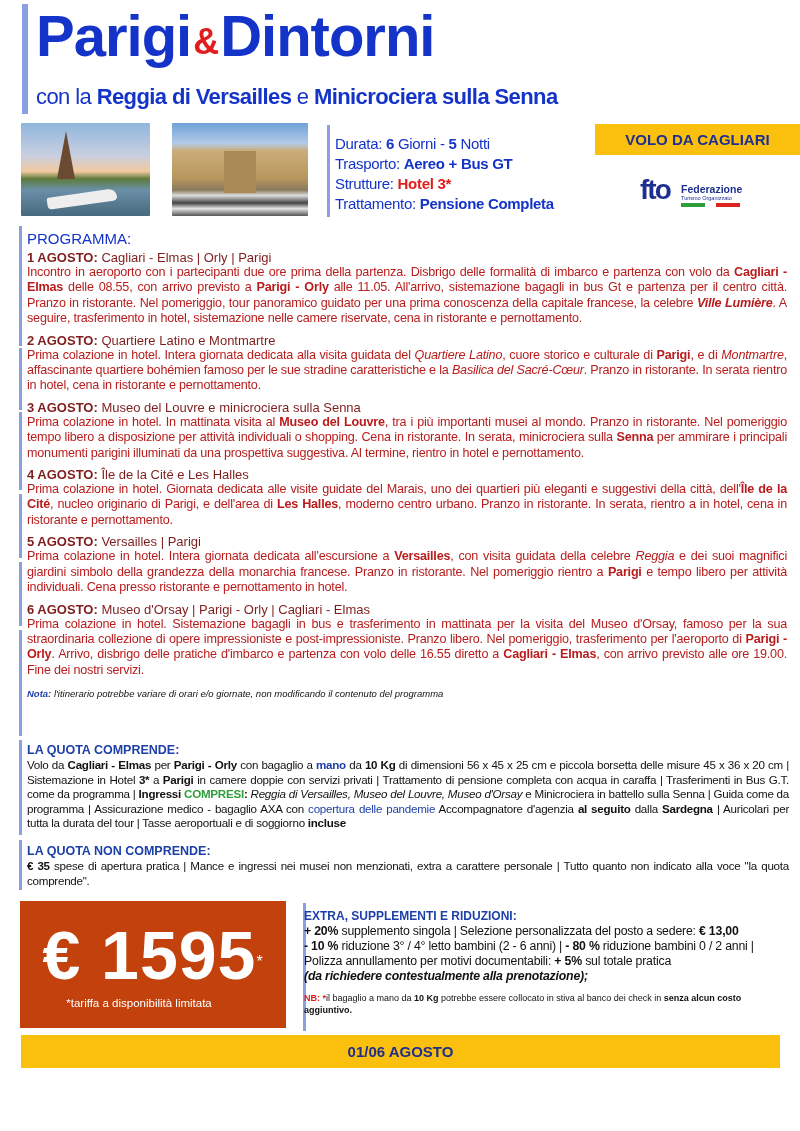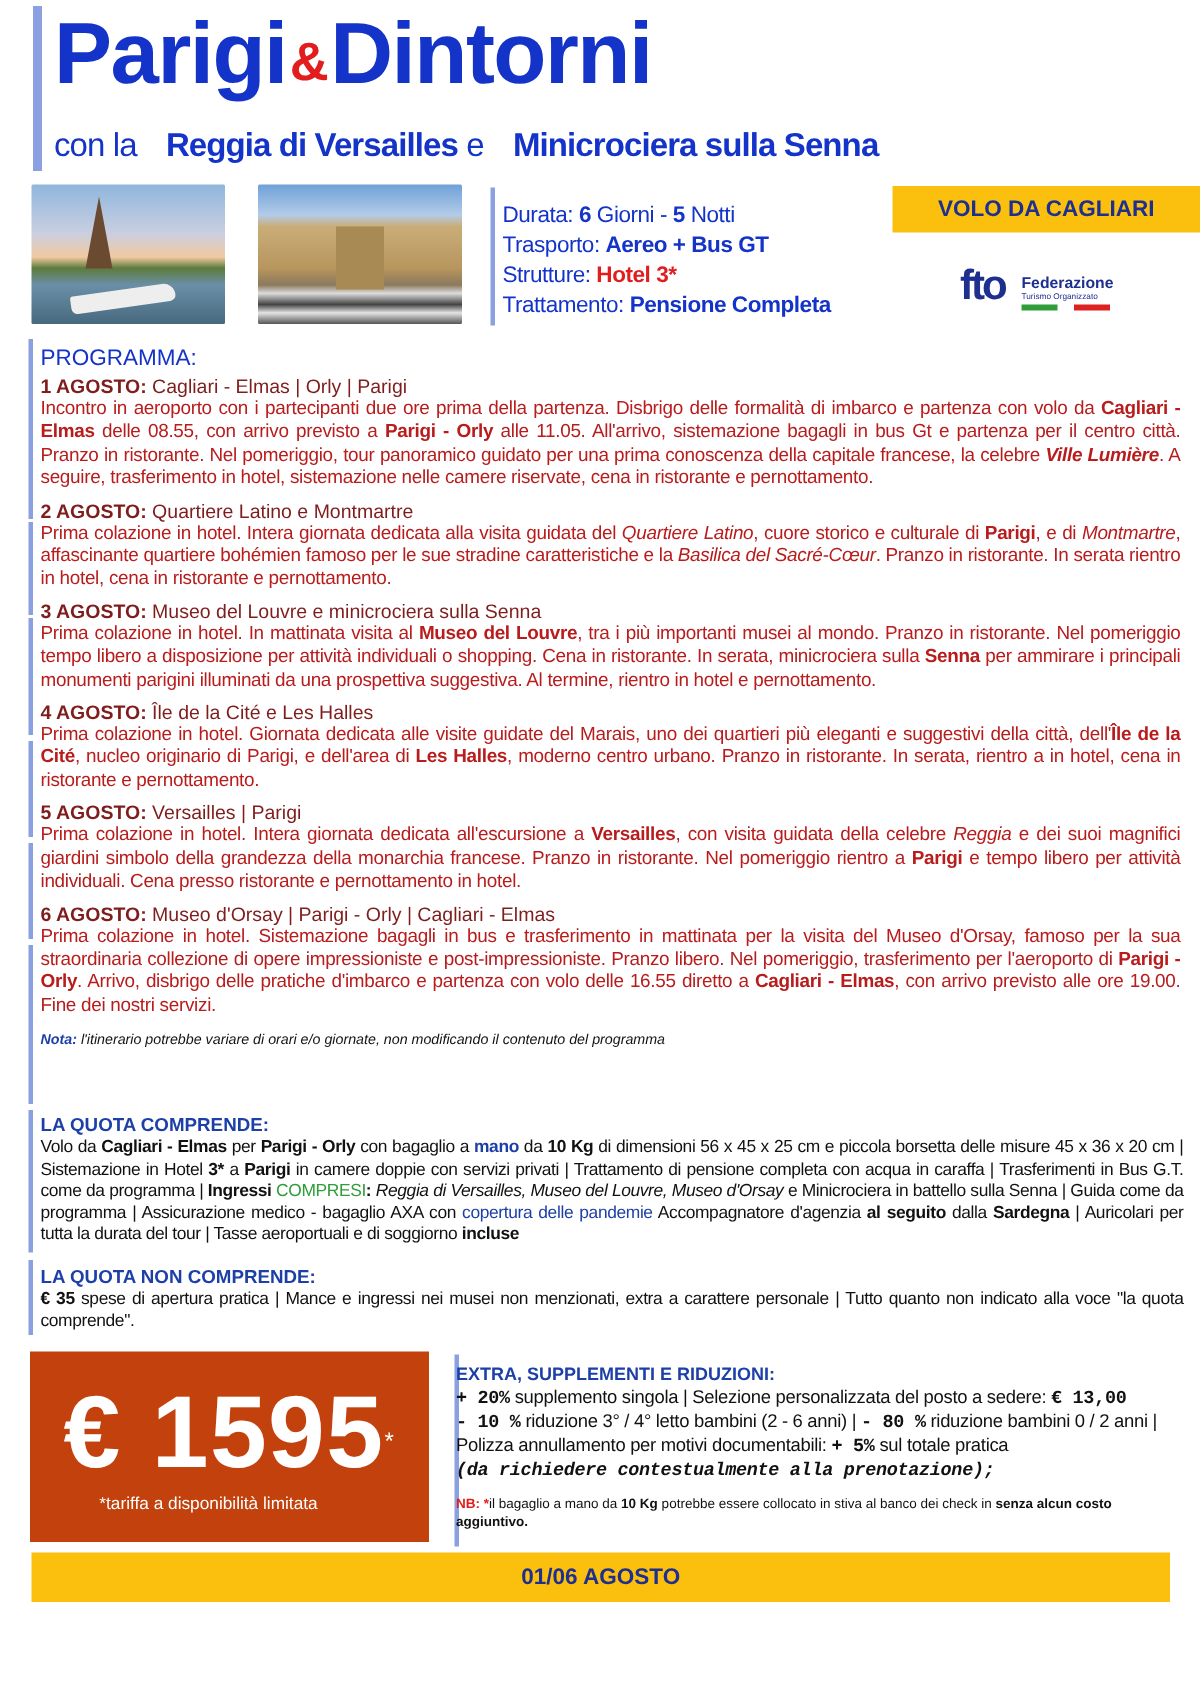--- a/index.html
+++ b/index.html
@@ -5,21 +5,21 @@
   html, body { margin: 0; padding: 0; background: #ffffff; }
   body { width: 800px; height: 1131px; position: relative; overflow: hidden;
          font-family: "Liberation Sans", "DejaVu Sans", sans-serif; color: #111; }
   .abs { position: absolute; }
 
   
   .title-bar { left: 22px; top: 4px; width: 6px; height: 110px; background: #8aa0e0; }
   .title { left: 36px; top: -2px; font-size: 58px; font-weight: bold; color: #1433c8; letter-spacing: -1px; white-space: nowrap; line-height: 76px; }
   .title .amp { color: #e11d1d; font-size: 36px; vertical-align: 2px; margin: 0 2px; }
   .subtitle { left: 36px; top: 84px; font-size: 22px; color: #1433c8; white-space: nowrap; letter-spacing: -0.6px; }
-  .subtitle b { font-weight: bold; margin-left: 14px; }
+  .subtitle b { font-weight: bold; }
 
   
   .photo { top: 123px; height: 93px; border-radius: 1px; overflow: hidden; }
   .photo-1 { left: 21px; width: 129px;
     background: linear-gradient(180deg, #8fb6dd 0%, #c9cfe0 35%, #f2c9a1 52%, #5e7b3c 60%, #6a8fa6 72%, #47697f 100%); }
   .photo-2 { left: 172px; width: 136px;
     background: linear-gradient(180deg, #6ea1d8 0%, #b4cbe8 22%, #c9ad78 30%, #b8965e 60%, #8a7a5c 72%, #dcdcdc 78%, #444 86%, #e4e4e4 92%, #555 100%); }
   .eiffel { position: absolute; left: 36px; top: 8px; width: 0; height: 0;
     border-left: 9px solid transparent; border-right: 9px solid transparent; border-bottom: 48px solid #6a4a30; }
   .boat { position: absolute; left: 26px; top: 70px; width: 70px; height: 12px; background: #eee; border-radius: 2px 8px 4px 4px; transform: rotate(-8deg); }
@@ -49,37 +49,37 @@
   .prog-title { font-size: 15px; font-weight: normal; color: #1433c8; line-height: 22px; }
   .day { margin-bottom: 6px; }
   .day-head { font-size: 13px; color: #7f1d1d; line-height: 15px; white-space: nowrap; }
   .day-head b { font-weight: bold; }
   .day-body { font-size: 12.6px; line-height: 15.4px; text-align: justify; color: #b91c1c; letter-spacing: -0.2px; }
   .nota { font-size: 9.5px; margin-top: 10px; color: #111; font-style: italic; }
   .nota b { color: #1d3fa8; }
 
   .block-title { font-size: 12.5px; font-weight: bold; color: #1d3fa8; line-height: 15px; }
   .block-body { font-size: 11.6px; line-height: 14.6px; color: #111; text-align: justify; letter-spacing: -0.25px; }
-  .green { color: #2e9d3a; font-weight: normal; }
+  .green { color: #2e9d3a; font-weight: bold; }
   .link-blue { color: #1d3fa8; }
 
   .incl { left: 27px; top: 743px; width: 762px; }
   .nonincl { left: 27px; top: 844px; width: 762px; }
 
   
   .price-box { left: 20px; top: 901px; width: 266px; height: 127px; background: #c2410c; color: #fff; text-align: center; }
   .price { position: absolute; left: 0; top: 14px; width: 266px; font-size: 68px; font-weight: bold; letter-spacing: 1px; line-height: 80px; }
   .price-star { font-size: 16px; vertical-align: 12px; font-weight: normal; }
   .price-note { position: absolute; left: 0; top: 96px; width: 238px; font-size: 11.5px; }
 
   .extra-bar { left: 303px; top: 903px; width: 3px; height: 128px; background: #8aa0e0; }
   .extra { left: 304px; top: 909px; width: 480px; }
   .extra .block-title { font-size: 12px; }
   .extra-body { font-size: 12.3px; line-height: 15px; color: #111; letter-spacing: -0.2px; }
-  .extra-body b { font-weight: bold; font-family: Liberation Mono, monospace; }
+  .extra-body b { font-weight: bold; }
   .extra-nb { font-size: 9px; line-height: 12px; margin-top: 8px; color: #111; }
   .extra-nb .nb { color: #e11d1d; font-weight: bold; }
 
   .date-band { left: 21px; top: 1035px; width: 759px; height: 33px; background: #fbbf0e; color: #1d2f8f; font-weight: bold;
                font-size: 15px; text-align: center; line-height: 33px; }
 </style>
 </head>
 <body>
 
 <div class="abs title-bar"></div>

